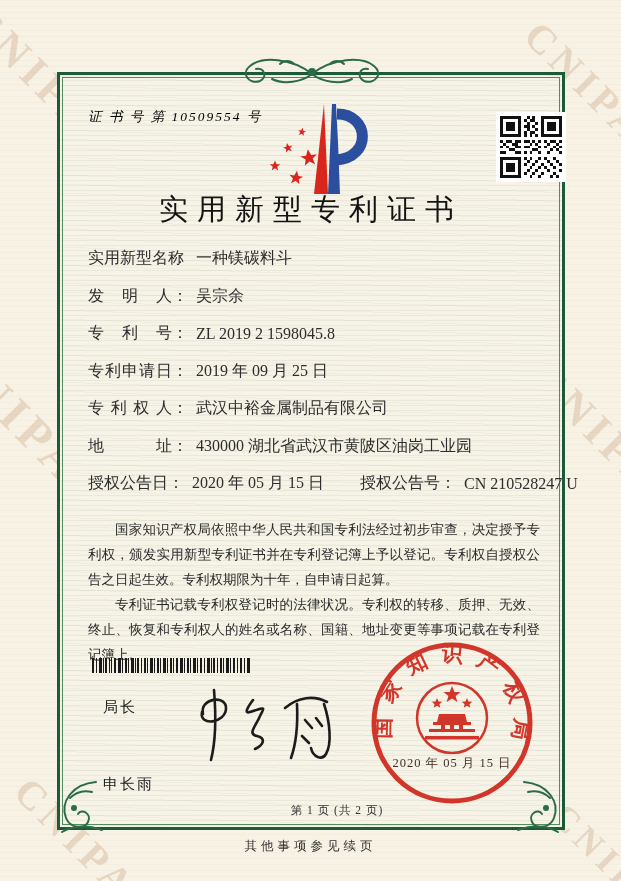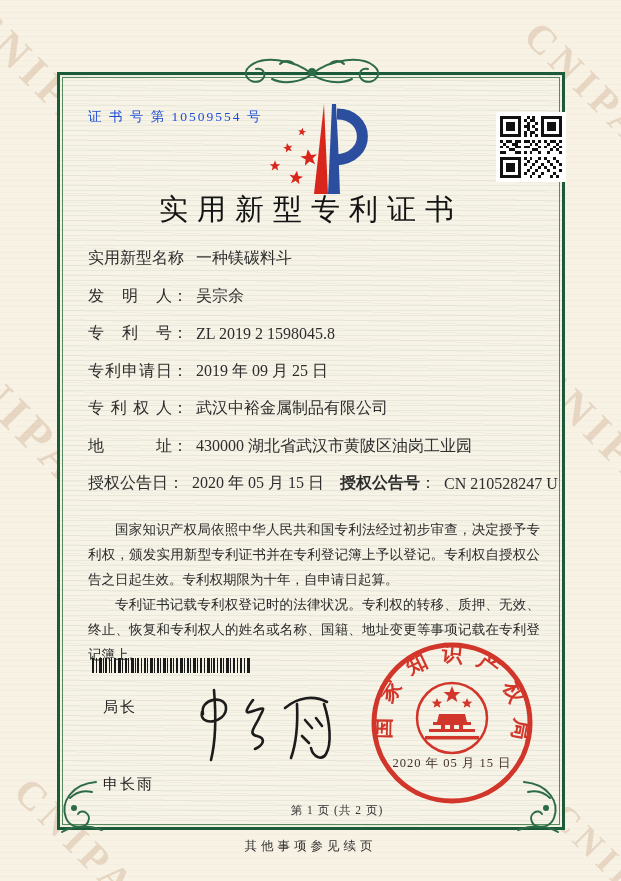--- a/index.html
+++ b/index.html
@@ -22,33 +22,33 @@
   .frame{
     position:absolute; left:57px; top:72px; width:508px; height:758px;
     border:3px solid #1c5b39; box-sizing:border-box;
     background:
       repeating-linear-gradient(180deg, rgba(110,145,120,0.10) 0 1px, transparent 1px 5px),
       repeating-linear-gradient(182deg, rgba(110,145,120,0.06) 0 1px, transparent 1px 9px),
       #f7f3e7;
   }
   .frame-inner{ position:absolute; inset:2px; border:1px solid #57895f; }
   .ornament{ position:absolute; pointer-events:none; }
-  .cert-no{ position:absolute; left:88px; top:108px; font-size:13.5px; letter-spacing:2px; color:#1d4ed8; }
+  .cert-no{ position:absolute; left:88px; top:108px; font-size:13.5px; letter-spacing:2px; color:#000000;font-style:italic; }
   .qr-box{ position:absolute; left:496px; top:112px; width:70px; height:70px; background:#fff; padding:0; }
   .qr-box svg{ position:absolute; left:4px; top:4px; width:62px; height:62px; }
   .logo{ position:absolute; left:262px; top:102px; width:118px; height:94px; }
   .title{
     position:absolute; left:57px; top:190px; width:508px; text-align:center;
     font-size:29px; font-weight:normal; letter-spacing:9px; color:#141414;
   }
   .fields{ position:absolute; left:88px; top:240px; width:460px; font-size:16px; color:#2d2d2d; }
   .field-row{ height:37.5px; display:flex; align-items:center; white-space:nowrap; }
   .flabel{ display:inline-block; width:84px; text-align:justify; text-align-last:justify; }
   .colon{ margin-right:8px; }
-  .grant-extra{ margin-left:16px;font-weight:bold; }
+  .grant-extra{ margin-left:36px; }
   .paras{
     position:absolute; left:88px; top:517px; width:452px;
     font-size:13.5px; line-height:25px; text-align:justify; color:#2b2b2b;
   }
   .paras p{ margin:0; text-indent:2em; }
   .barcode{ position:absolute; left:92px; top:658px; width:158px; height:15px; }
   .signer{ position:absolute; left:103px; font-size:15px; letter-spacing:2px; color:#222; }
   .signature{ position:absolute; left:185px; top:686px; width:150px; height:78px; }
   .seal{ position:absolute; left:367px; top:638px; width:170px; height:170px; opacity:0.92; }
   .seal-date{

